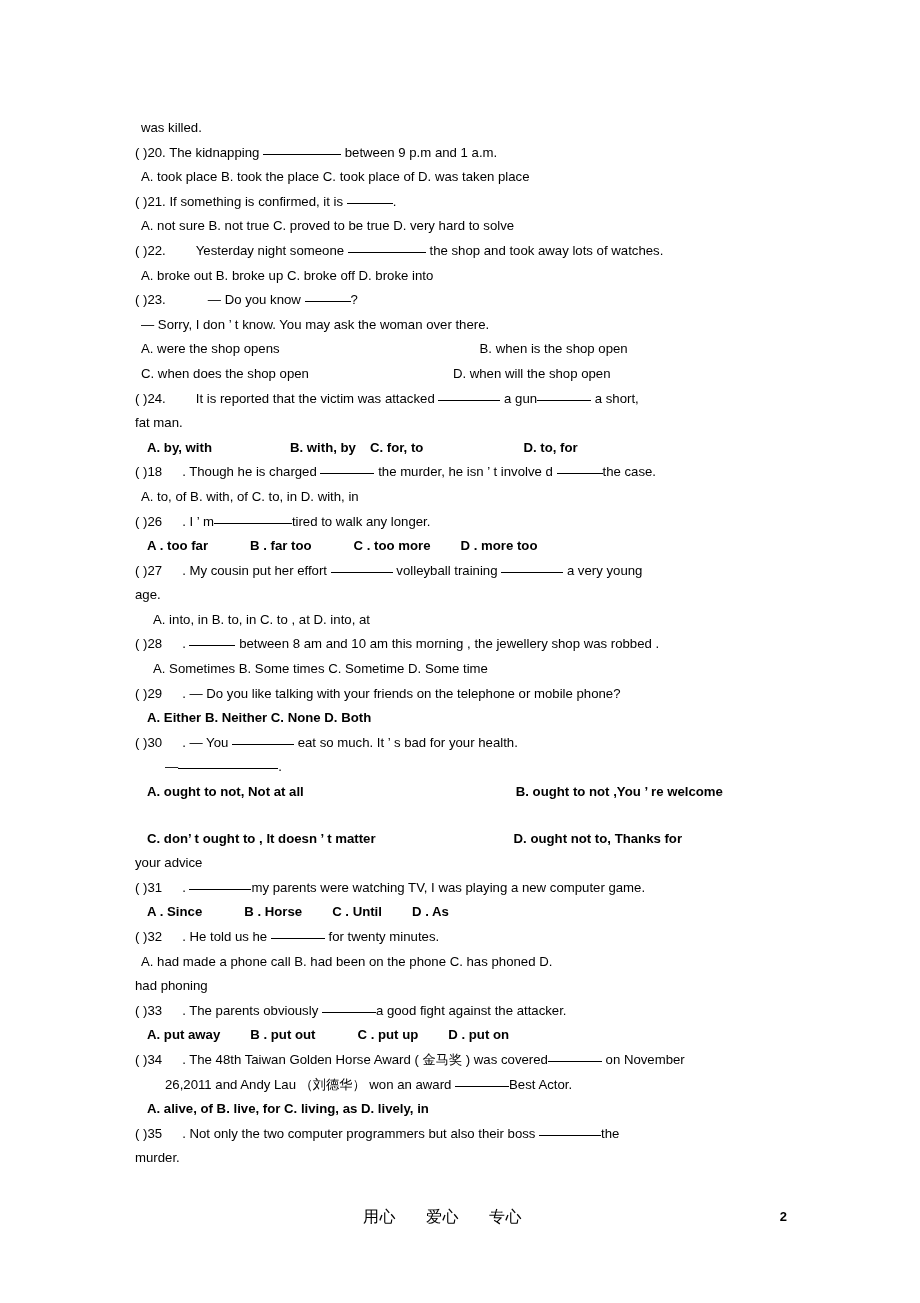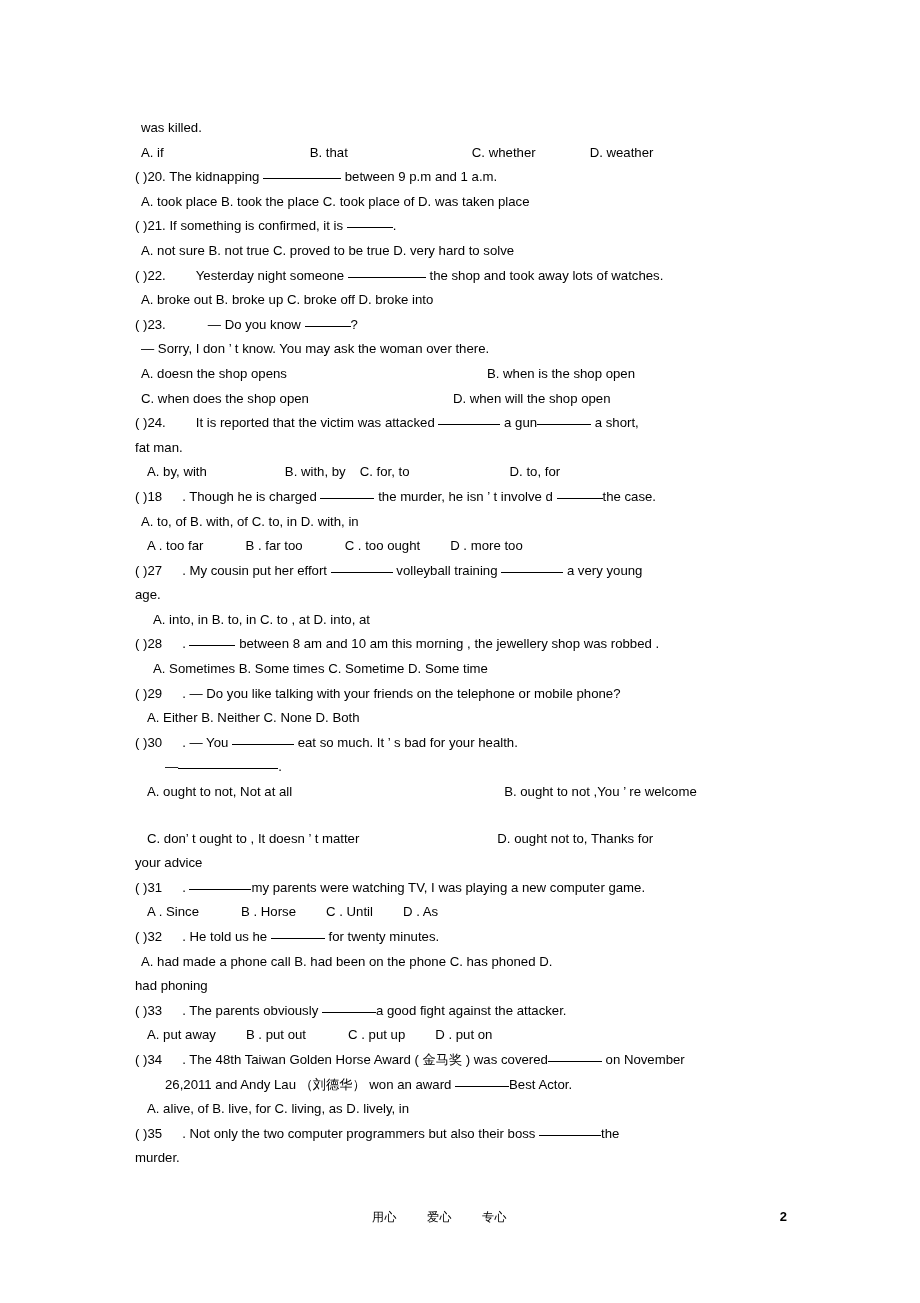--- a/index.html
+++ b/index.html
@@ -30,21 +30,21 @@
   }
   .ln {
     font-size: 13.2px;
     line-height: 24.6px;
     white-space: nowrap;
     letter-spacing: 0px;
   }
   
   .i0  { padding-left: 0px; }
   .i1  { padding-left: 6px; }
-  .i2  { padding-left: 12px; }
+  .i2  { padding-left: 12px; font-weight: bold; }
   .i3  { padding-left: 18px; }
   .i4  { padding-left: 30px; }
   .blank {
     display: inline-block;
     border-bottom: 1px solid #000;
     vertical-align: baseline;
     position: relative;
     top: -2px;
   }
   .b6  { width: 46px; }
@@ -74,23 +74,22 @@
   }
   .foot-inner {
     position: relative;
     height: 18px;
   }
   .foot-words {
     position: absolute;
     left: 228px;
     top: 0;
     font-family: Liberation Serif, serif;
-    font-size: 12px;
+    font-size: 16px;
     letter-spacing: 0.5px;
-    margin-left: 9px;
   }
   .foot-words span.gap { display:inline-block; width: 30px; }
   .foot-page {
     position: absolute;
     right: 0;
     top: 0;
     font-weight: bold;
     font-size: 13px;
   }
 </style>
@@ -98,23 +97,20 @@
 <body>
 
 <div id="page">
 
   <div id="content">
 
     <div class="ln i1">
       <span>was killed.</span>
     </div>
 
-    <div class="ln i1">
-      <span>A. if</span><span class="sp26"></span><span>B. that</span><span class="sp22"></span><span>C. whether</span><span class="sp10"></span><span>D. weather</span>
-    </div>
 
     <div class="ln i0">
       <span>(    )20. The kidnapping</span>
       <span class="blank b10"></span>
       <span>between 9 p.m and 1 a.m.</span>
     </div>
     <div class="ln i1">
       <span>A. took place  B. took the place  C. took place of   D. was taken place</span>
     </div>
 
@@ -136,21 +132,21 @@
     </div>
 
     <div class="ln i0">
       <span>(    )23.</span><span class="sp8"></span><span>— Do you know</span>
       <span class="blank b6"></span><span>?</span>
     </div>
     <div class="ln i1">
       <span>—  Sorry, I don      ’  t know. You may ask the woman over there.</span>
     </div>
     <div class="ln i1">
-      <span>A. doesn the shop opens</span><span class="sp26"></span><span class="sp10"></span><span>B. when is the shop open</span>
+      <span>A. were the shop opens</span><span class="sp26"></span><span class="sp10"></span><span>B. when is the shop open</span>
     </div>
     <div class="ln i1">
       <span>C. when does the shop open</span><span class="sp22"></span><span class="sp4"></span><span>D. when will the shop open</span>
     </div>
 
     <div class="ln i0">
       <span>(    )24.</span><span class="sp6"></span><span>It   is   reported    that   the   victim    was attacked</span>
       <span class="blank b8"></span>
       <span>a gun</span><span class="blank b7"></span>
       <span>a  short,</span>
@@ -165,22 +161,25 @@
     <div class="ln i0">
       <span>(    )18</span><span class="sp4"></span><span>. Though he is   charged</span>
       <span class="blank b7"></span>
       <span>the   murder,   he isn ’  t  involve  d</span>
       <span class="blank b6"></span><span>the   case.</span>
     </div>
     <div class="ln i1">
       <span>A. to, of          B. with, of        C. to, in          D. with, in</span>
     </div>
 
-    <div class="ln i2">
-      <span>A  .   too far</span><span class="sp8"></span><span>B        .  far too</span><span class="sp8"></span><span>C         .  too ought</span><span class="sp6"></span><span>D        .  more too</span>
+    <div class="ln i0">
+      <span>(    )26</span><span class="sp4"></span><span>. I ’  m</span><span class="blank b10"></span><span>tired to walk any longer.</span>
+    </div>
+    <div class="ln i2">
+      <span>A  .   too far</span><span class="sp8"></span><span>B        .  far too</span><span class="sp8"></span><span>C         .  too more</span><span class="sp6"></span><span>D        .  more too</span>
     </div>
 
     <div class="ln i0">
       <span>(    )27</span><span class="sp4"></span><span>. My cousin   put  her  effort</span>
       <span class="blank b8"></span>
       <span>volleyball      training</span>
       <span class="blank b8"></span>
       <span>a very  young</span>
     </div>
     <div class="ln i0">

